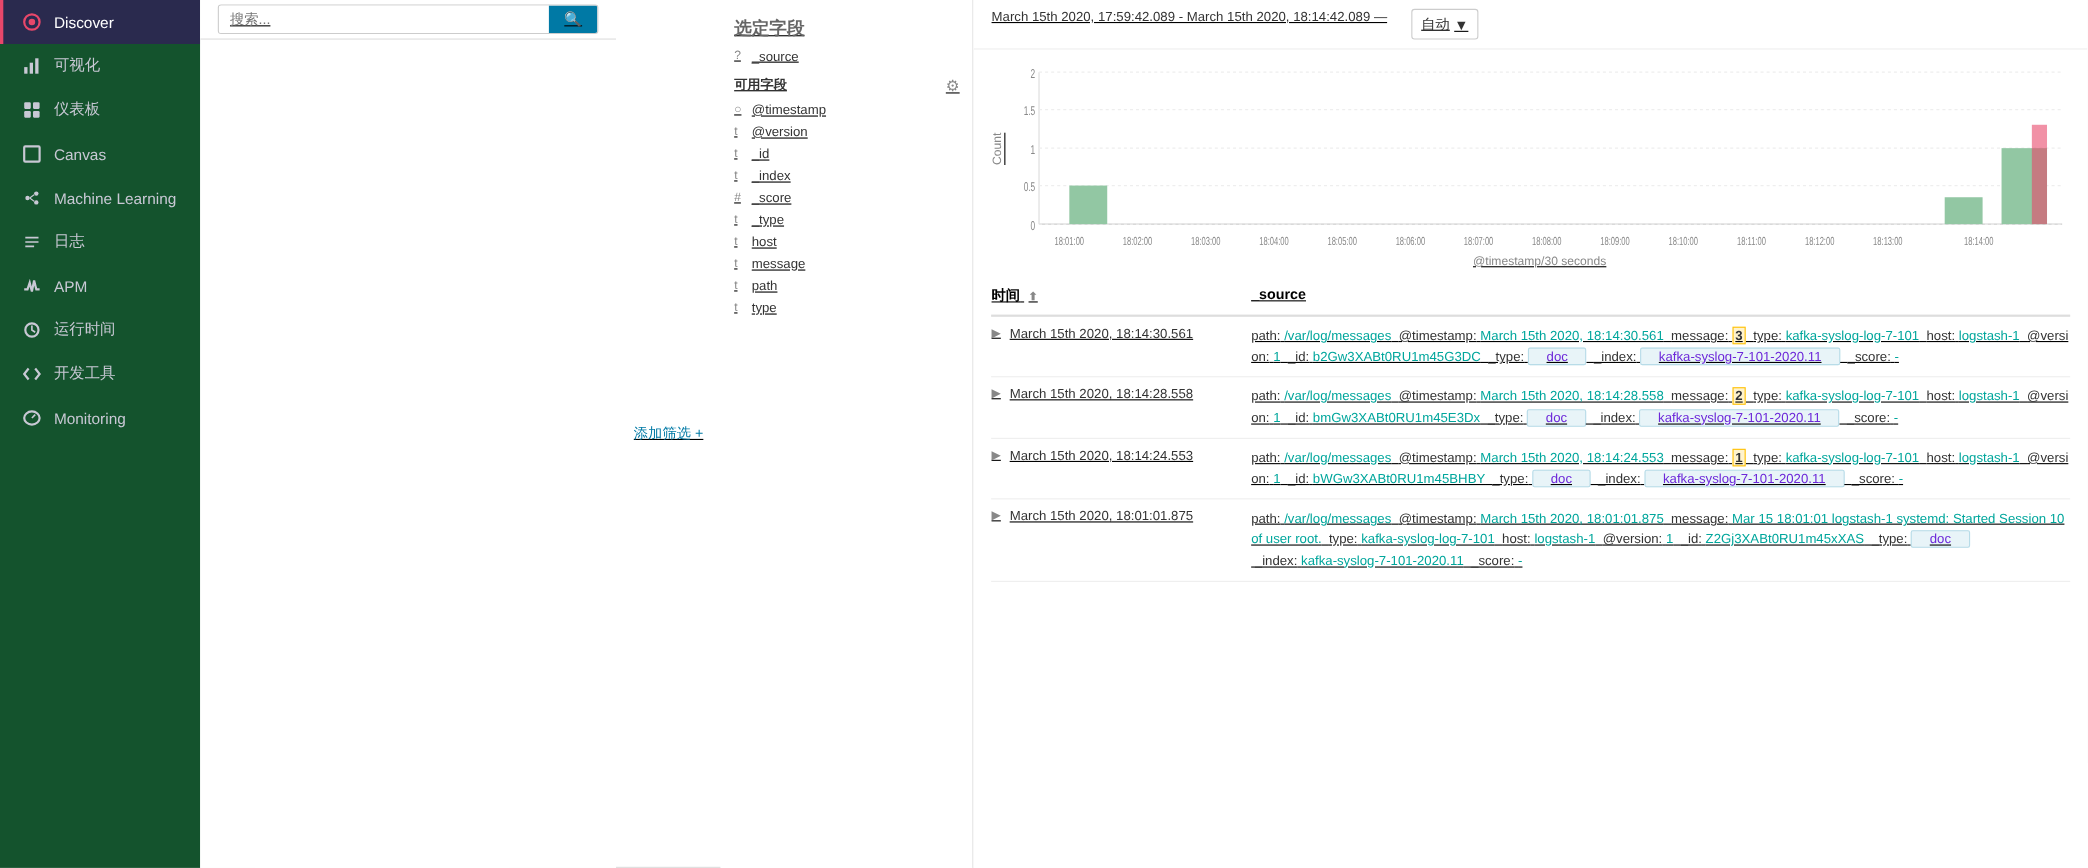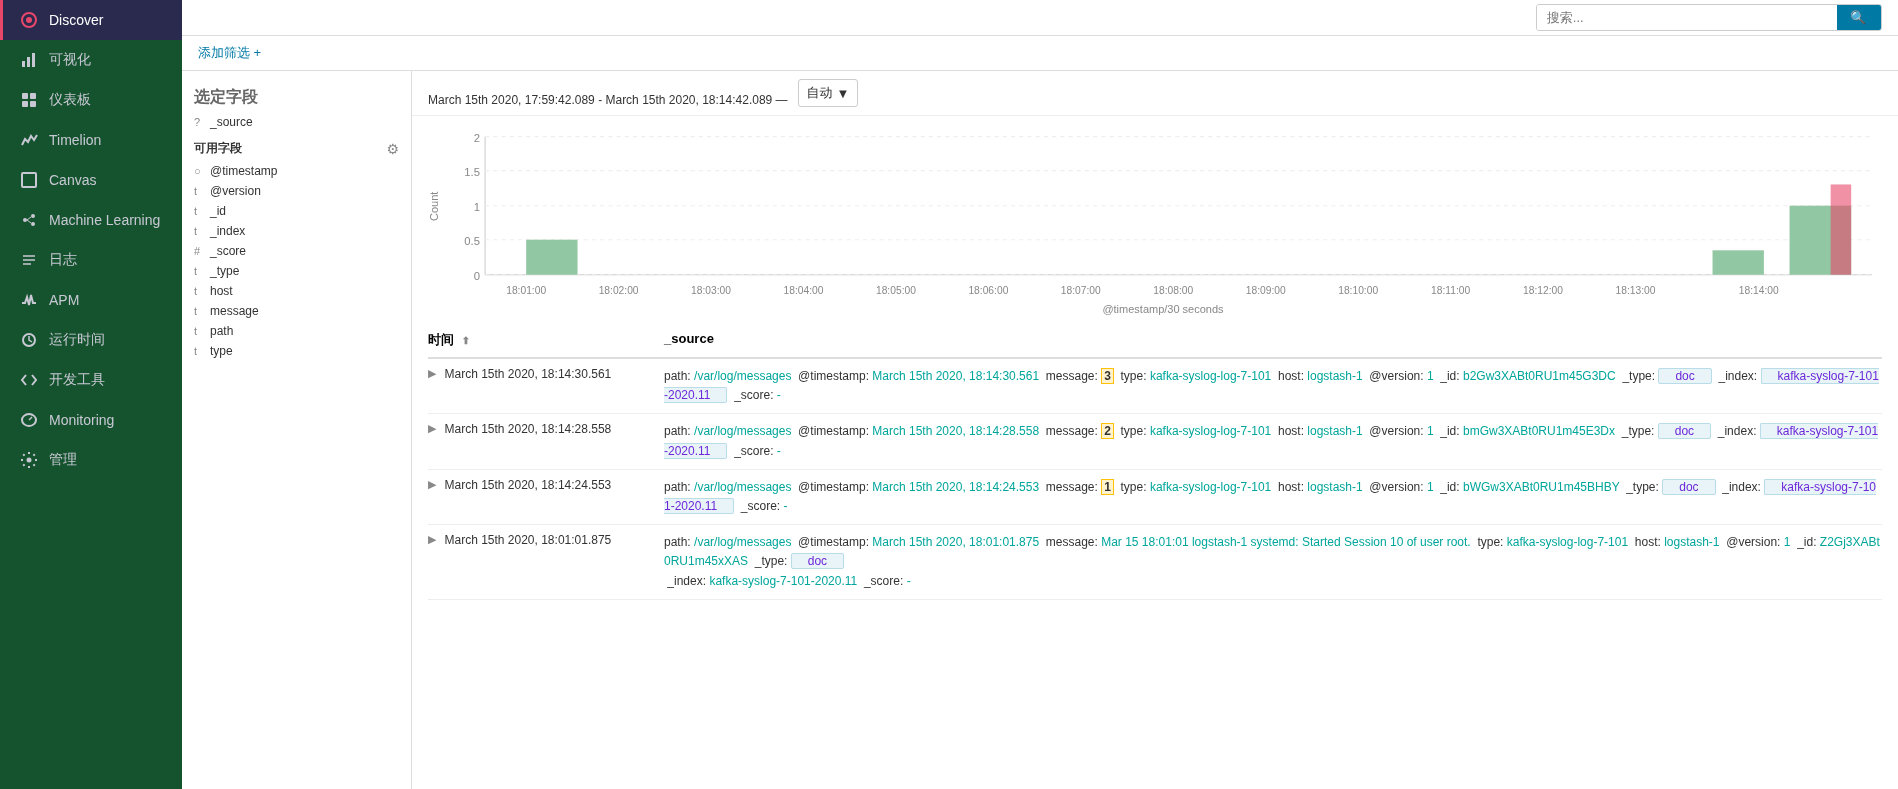--- a/index.html
+++ b/index.html
@@ -37,23 +37,24 @@
       display: flex;
       align-items: center;
       justify-content: center;
       font-size: 16px;
     }
 
     
     .main {
       flex: 1;
       display: flex;
-      flex-direction: column;
+      flex-direction: row;
       background: #fff;
       overflow: hidden;
+      text-decoration: underline;
     }
 
     
     .topbar {
       height: 36px;
       background: #fff;
       border-bottom: 1px solid #ddd;
       display: flex;
       align-items: center;
       padding: 0 16px;
@@ -164,23 +165,23 @@
       flex: 1;
       display: flex;
       flex-direction: column;
       overflow: hidden;
       background: #fff;
     }
 
     
     .time-range-bar {
       display: flex;
-      align-items: flex-end;
+      align-items: flex-start;
       padding: 8px 16px;
-      gap: 10px;
+      gap: 22px;
       border-bottom: 1px solid #eee;
       background: #fff;
     }
     .time-range-text {
       font-size: 12px;
       color: #333;
     }
     .auto-select {
       display: flex;
       align-items: center;
@@ -338,28 +339,20 @@
           <rect x="10" y="2" width="6" height="6" rx="1" fill="#c8c8d4"></rect>
           <rect x="2" y="10" width="6" height="6" rx="1" fill="#c8c8d4"></rect>
           <rect x="10" y="10" width="6" height="6" rx="1" fill="#c8c8d4"></rect>
         </svg>
     </span>
     <span>仪表板</span>
   </div>
   <div class="sidebar-item">
     <span class="sidebar-icon">
       <svg width="18" height="18" viewBox="0 0 18 18">
-          <polyline points="2,14 5,8 8,11 11,5 14,9 17,4" stroke="#c8c8d4" stroke-width="2" fill="none"></polyline>
-        </svg>
-    </span>
-    <span>Timelion</span>
-  </div>
-  <div class="sidebar-item">
-    <span class="sidebar-icon">
-      <svg width="18" height="18" viewBox="0 0 18 18">
           <rect x="2" y="2" width="14" height="14" rx="1" stroke="#c8c8d4" stroke-width="2" fill="none"></rect>
         </svg>
     </span>
     <span>Canvas</span>
   </div>
   <div class="sidebar-item">
     <span class="sidebar-icon">
       <svg width="18" height="18" viewBox="0 0 18 18">
           <circle cx="5" cy="9" r="2" fill="#c8c8d4"></circle>
           <circle cx="13" cy="5" r="2" fill="#c8c8d4"></circle>
@@ -407,29 +400,20 @@
     <span>开发工具</span>
   </div>
   <div class="sidebar-item">
     <span class="sidebar-icon">
       <svg width="18" height="18" viewBox="0 0 18 18">
           <path d="M9 3 C5 3 2 6 2 9 S5 15 9 15 16 12 16 9 13 3 9 3Z" stroke="#c8c8d4" stroke-width="2" fill="none"></path>
           <path d="M9 9 L12 6" stroke="#c8c8d4" stroke-width="1.5"></path>
         </svg>
     </span>
     <span>Monitoring</span>
-  </div>
-  <div class="sidebar-item">
-    <span class="sidebar-icon">
-      <svg width="18" height="18" viewBox="0 0 18 18">
-          <circle cx="9" cy="9" r="2.5" fill="#c8c8d4"></circle>
-          <path d="M9 1v2M9 15v2M1 9h2M15 9h2M3.2 3.2l1.4 1.4M13.4 13.4l1.4 1.4M3.2 14.8l1.4-1.4M13.4 4.6l1.4-1.4" stroke="#c8c8d4" stroke-width="2"></path>
-        </svg>
-    </span>
-    <span>管理</span>
   </div>
 </nav>
 
 <div class="main">
 
   <div class="topbar">
     <div class="topbar-right">
       <div class="search-bar">
         <input type="text" class="search-input" placeholder="搜索..." style="">
         <button class="search-btn">🔍</button>

